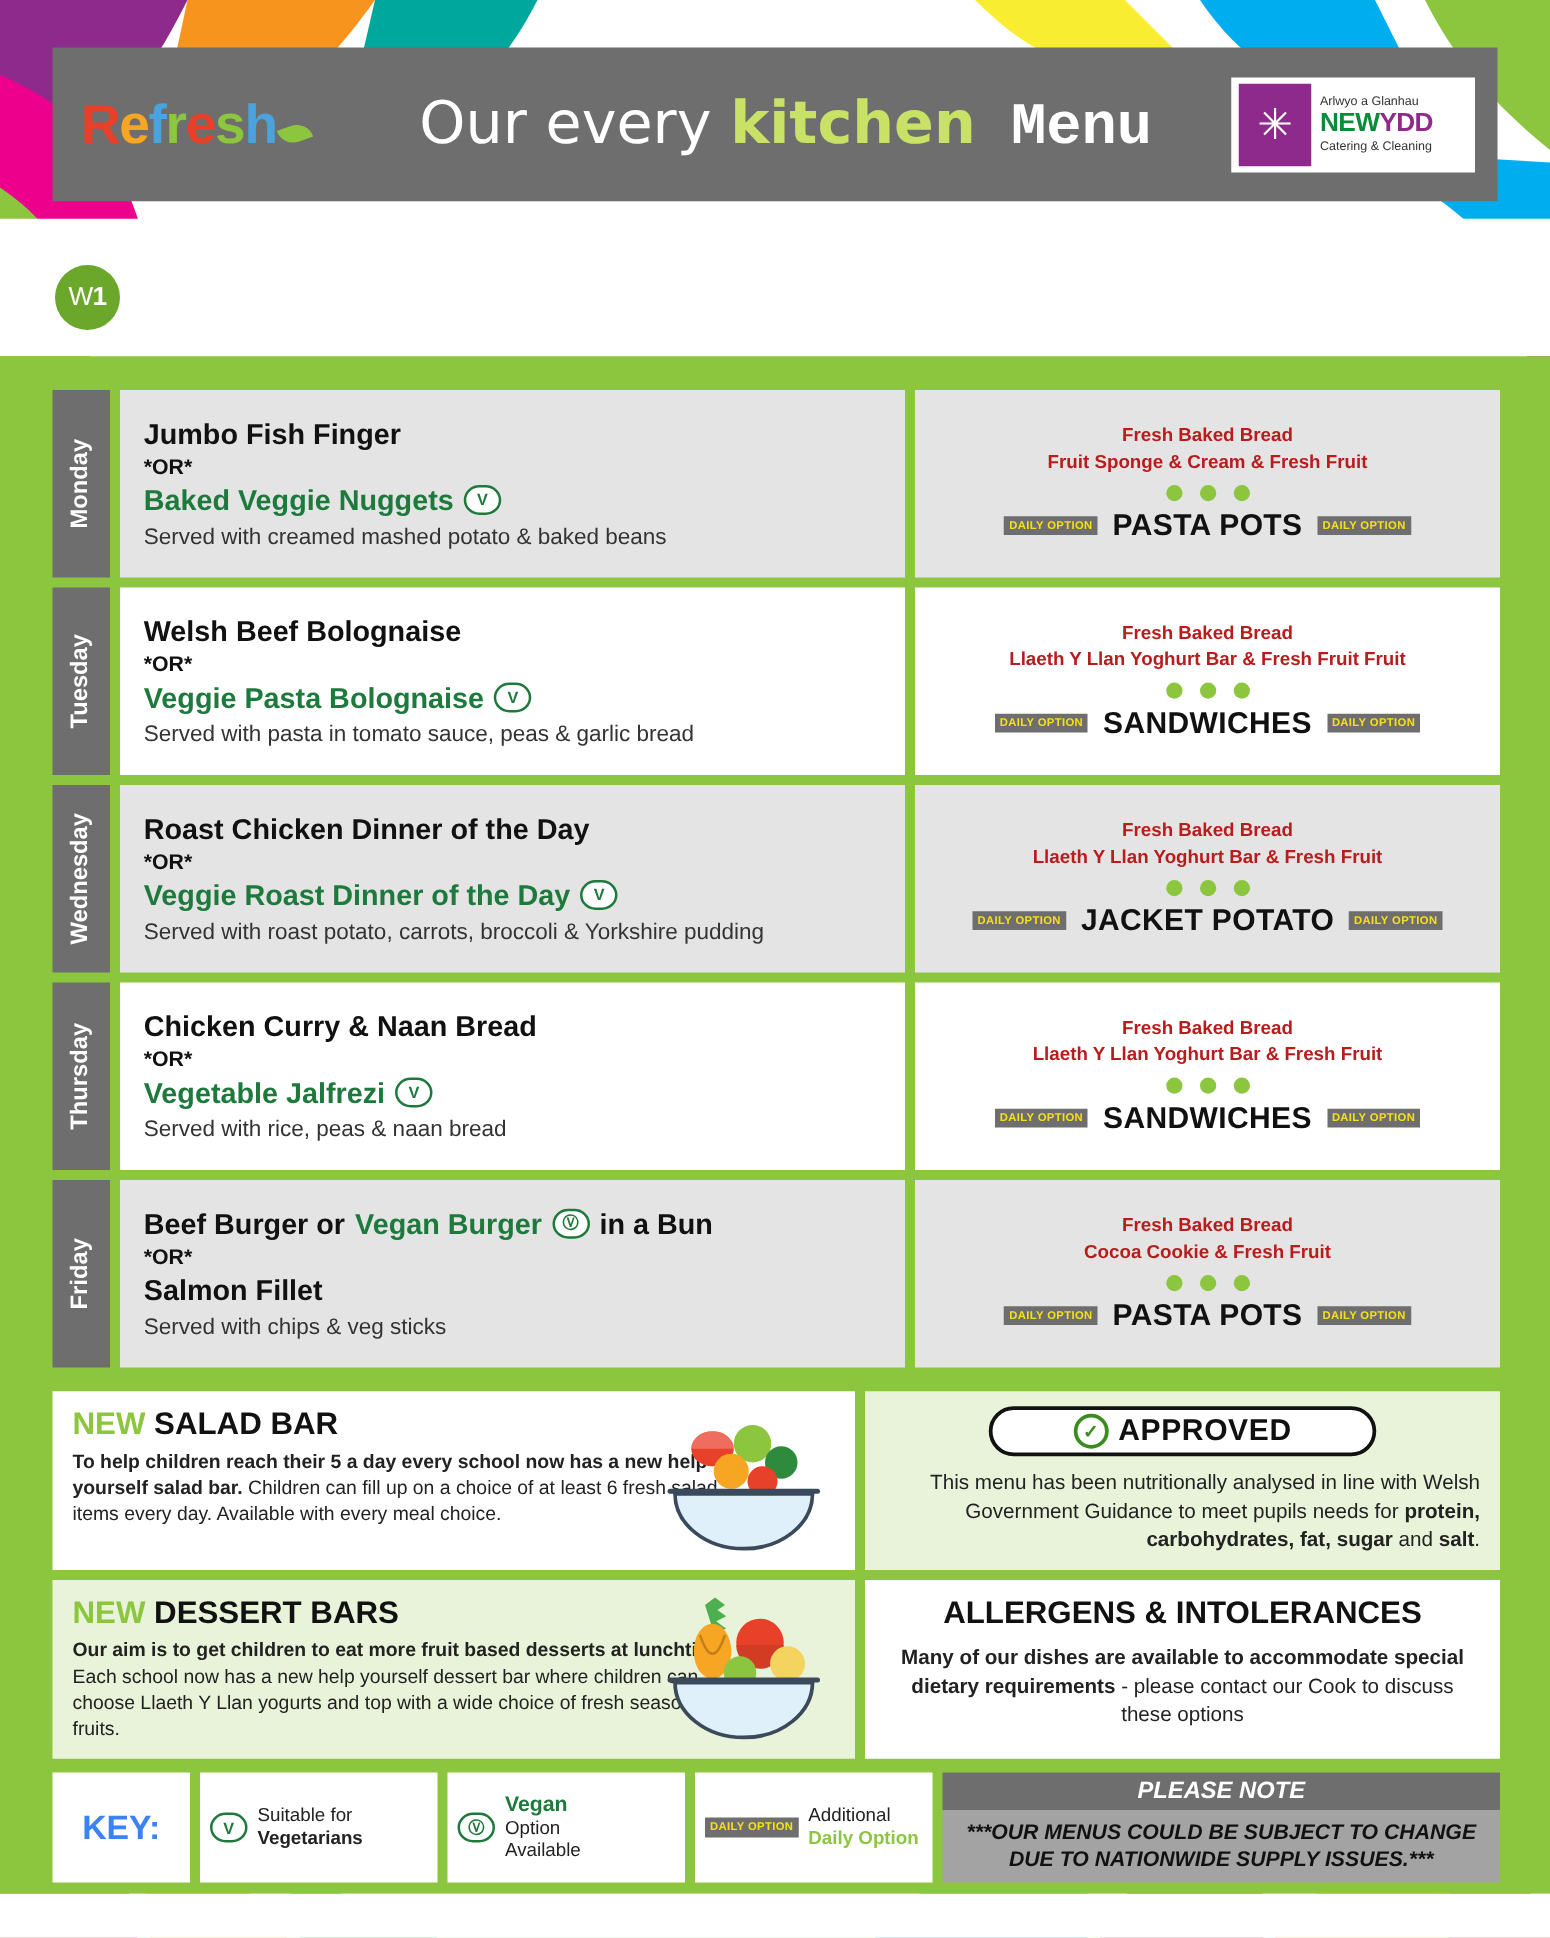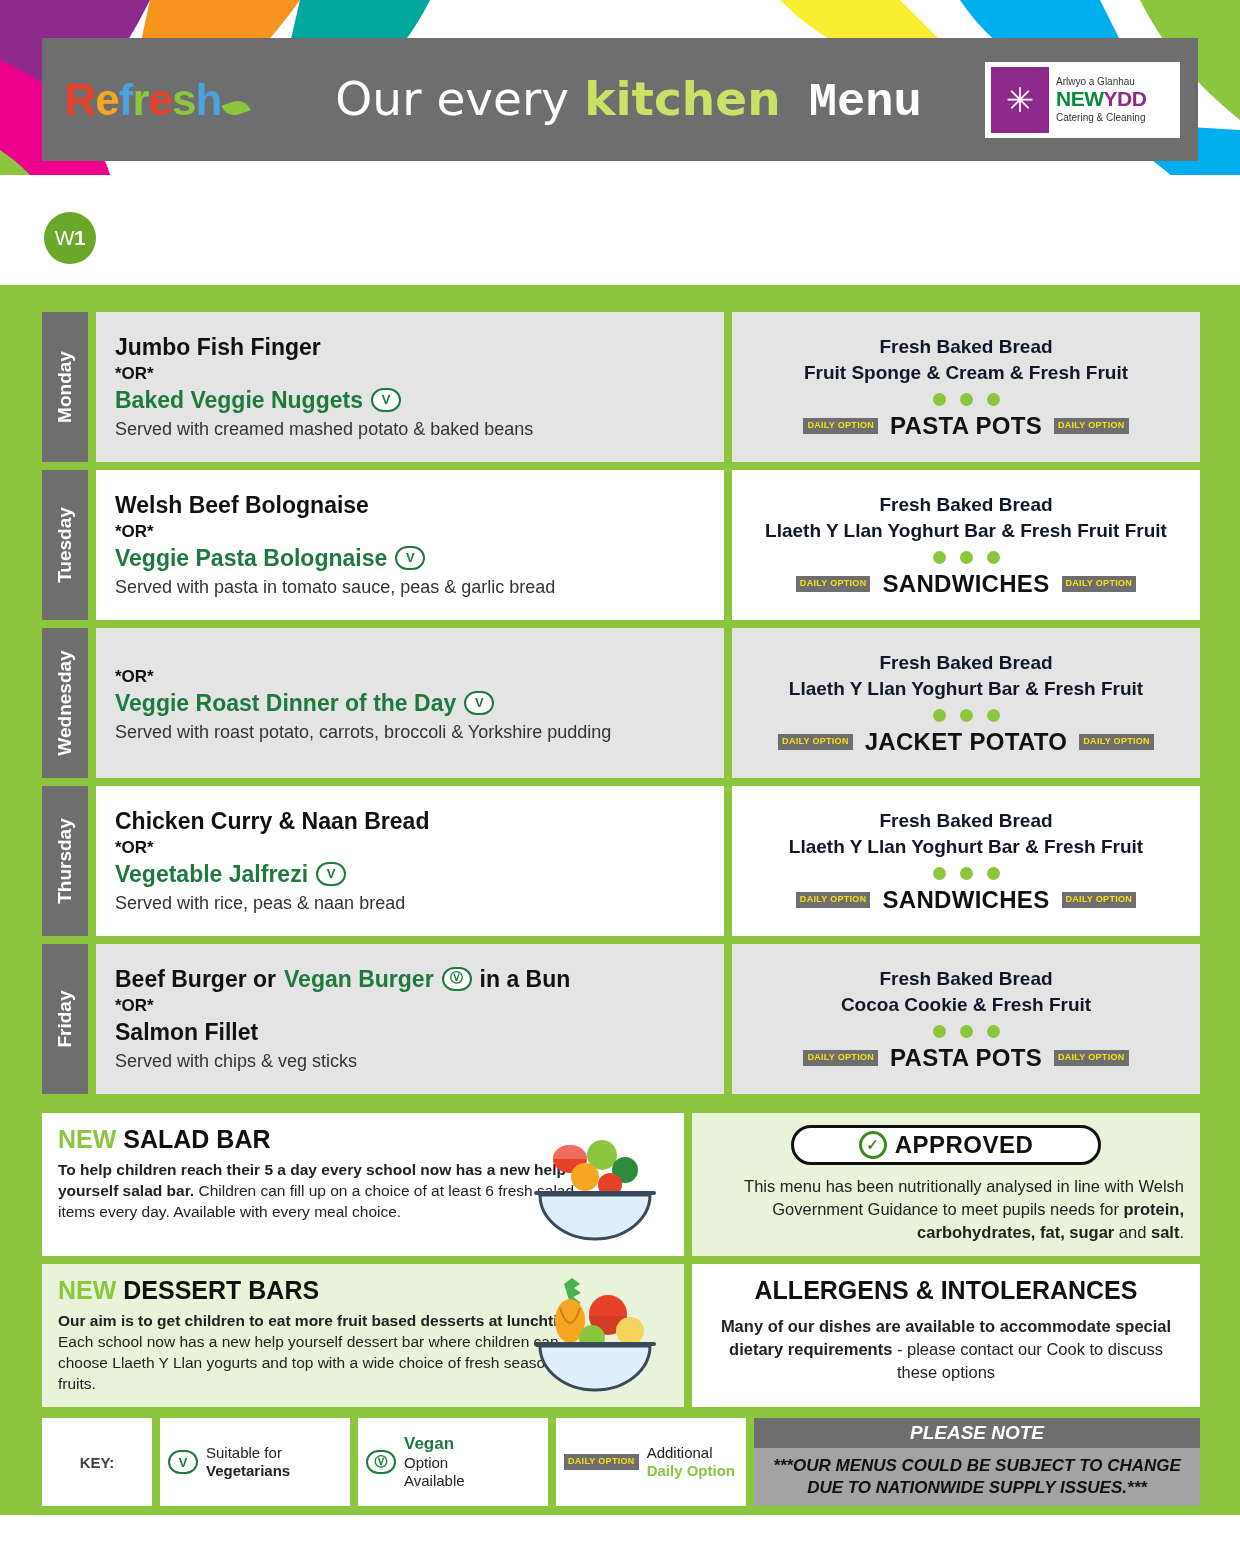--- a/index.html
+++ b/index.html
@@ -83,21 +83,21 @@
   .shade-grey { background:#e4e4e4; }
   .shade-white { background:#ffffff; }
 
   .dish-main { font-size:23px; font-weight:bold; color:#111; line-height:1.15; }
   .dish-or { font-size:17px; font-weight:bold; color:#111; margin:4px 0 3px; }
   .dish-alt { font-size:23px; font-weight:bold; color:#1e7a3c; line-height:1.15;
               display:flex; align-items:center; justify-content:center; gap:8px; flex-wrap:wrap;}
   .dish-served { font-size:18px; color:#333; margin-top:6px; }
   .dish-inline-blk { color:#111; }
 
-  .side-line { font-size:19px; font-weight:bold; color:#0f172a; line-height:1.35; }
+  .side-line { font-size:15px; font-weight:bold; color:#b91c1c; line-height:1.35; }
   .dots { margin:8px 0 6px; display:flex; gap:14px; }
   .dot { width:13px; height:13px; border-radius:50%; background:#8cc63f; }
   .daily-row { display:flex; align-items:center; gap:12px; }
   .daily-tag {
     background:#6e6e6e; color:#f7e017; font-size:9px; font-weight:bold; line-height:1.05;
     padding:3px 4px; text-align:center; letter-spacing:.3px;
   }
   .daily-name { font-size:24px; font-weight:bold; color:#111; letter-spacing:.3px; }
 
   
@@ -135,21 +135,21 @@
   .p-center { text-align:right; font-size:16.5px; line-height:1.4; color:#222; }
   .p-center b { font-weight:bold; }
 
   .allerg-title { text-align:center; font-size:25px; font-weight:bold; color:#111; }
   .allerg-body { text-align:center; font-size:16.5px; line-height:1.4; margin-top:10px; color:#222; }
   .allerg-body b { font-weight:bold; }
 
   
   .keyrow { position:absolute; left:42px; top:1418px; width:1158px; display:flex; gap:8px; }
   .keybox { background:#ffffff; height:88px; display:flex; align-items:center; }
-  .key-label { width:110px; justify-content:center; font-size:15px; font-weight:bold; color:#404040; }
+  .key-label { width:110px; justify-content:center; font-size:27px; font-weight:bold; color:#3b82f6; }
   .key-item { width:190px; padding:0 8px; gap:8px; }
   .key-item .txt { font-size:15px; line-height:1.2; color:#222; }
   .key-item .txt b { font-weight:bold; }
   .key-item .txt .vegan { color:#1e7a3c; font-weight:bold; font-size:17px; }
   .key-item .txt .dailyopt { color:#8cc63f; font-weight:bold; }
   .note-box { flex:1; display:flex; flex-direction:column; }
   .note-head {
     background:#6e6e6e; color:#fff; text-align:center; font-size:19px; font-weight:bold;
     font-style:italic; padding:4px 0;
   }
@@ -277,20 +277,21 @@
           <span class="daily-tag">DAILY OPTION</span>
         </div>
       </div>
     </div>
 
     <div class="dayrow">
       <div class="daylabel">
           <span>Wednesday</span>
         </div>
       <div class="maincell shade-grey">
+        <div class="dish-main">Roast Chicken Dinner of the Day</div>
         <div class="dish-or">*OR*</div>
         <div class="dish-alt">
           <span>Veggie Roast Dinner of the Day</span>
           <span class="vbadge">
               <i>V</i>
             </span>
         </div>
         <div class="dish-served">Served with roast potato, carrots, broccoli &amp; Yorkshire pudding</div>
       </div>
       <div class="sidecell shade-grey">

